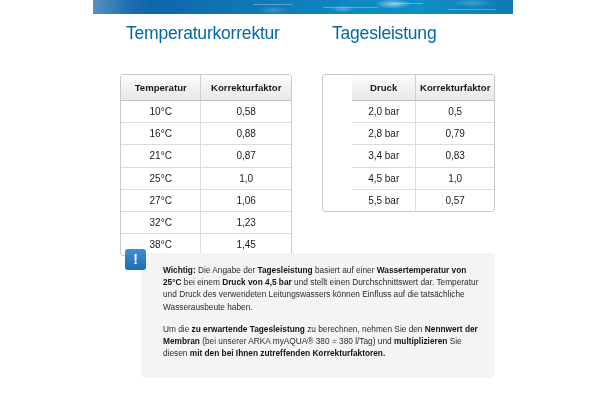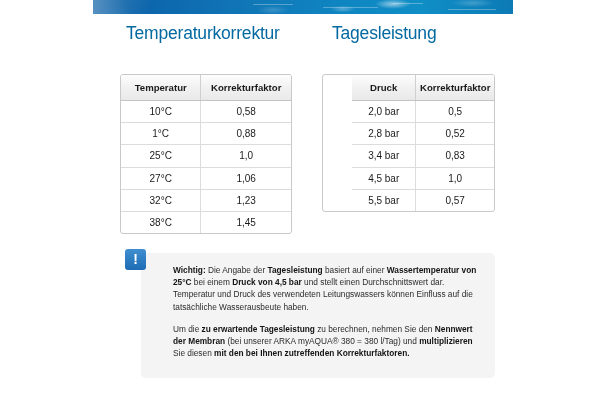--- a/index.html
+++ b/index.html
@@ -131,21 +131,21 @@
   }
   .info-text {
     position: absolute;
     left: 155px;
     top: 264px;
     width: 325px;
     font-size: 8.3px;
     line-height: 12.2px;
     color: #2b2b2b;
   }
-  .info-text p { margin: 0 0 10px 18px; }
+  .info-text p { margin: 0 0 10px 8px; }
   .info-text p:last-child { margin-bottom: 0; }
   .info-text b { font-weight: bold; color: #141414; }
 </style>
 </head>
 <body>
 
 <div class="banner">
   <span class="ripple" style="left:160px; top:4px;  width:40px;"></span>
   <span class="ripple" style="left:230px; top:7px;  width:55px;"></span>
   <span class="ripple" style="left:300px; top:3px;  width:30px;"></span>
@@ -168,22 +168,26 @@
           <th>Temperatur</th>
           <th>Korrekturfaktor</th>
         </tr>
       </thead>
       <tbody>
         <tr>
           <td>10°C</td>
           <td>0,58</td>
         </tr>
         <tr>
-          <td>1°C</td>
+          <td>16°C</td>
           <td>0,88</td>
+        </tr>
+        <tr>
+          <td>21°C</td>
+          <td>0,87</td>
         </tr>
         <tr>
           <td>25°C</td>
           <td>1,0</td>
         </tr>
         <tr>
           <td>27°C</td>
           <td>1,06</td>
         </tr>
         <tr>
@@ -210,21 +214,21 @@
           <th>Korrekturfaktor</th>
         </tr>
       </thead>
       <tbody>
         <tr>
           <td>2,0 bar</td>
           <td>0,5</td>
         </tr>
         <tr>
           <td>2,8 bar</td>
-          <td>0,52</td>
+          <td>0,79</td>
         </tr>
         <tr>
           <td>3,4 bar</td>
           <td>0,83</td>
         </tr>
         <tr>
           <td>4,5 bar</td>
           <td>1,0</td>
         </tr>
         <tr>

